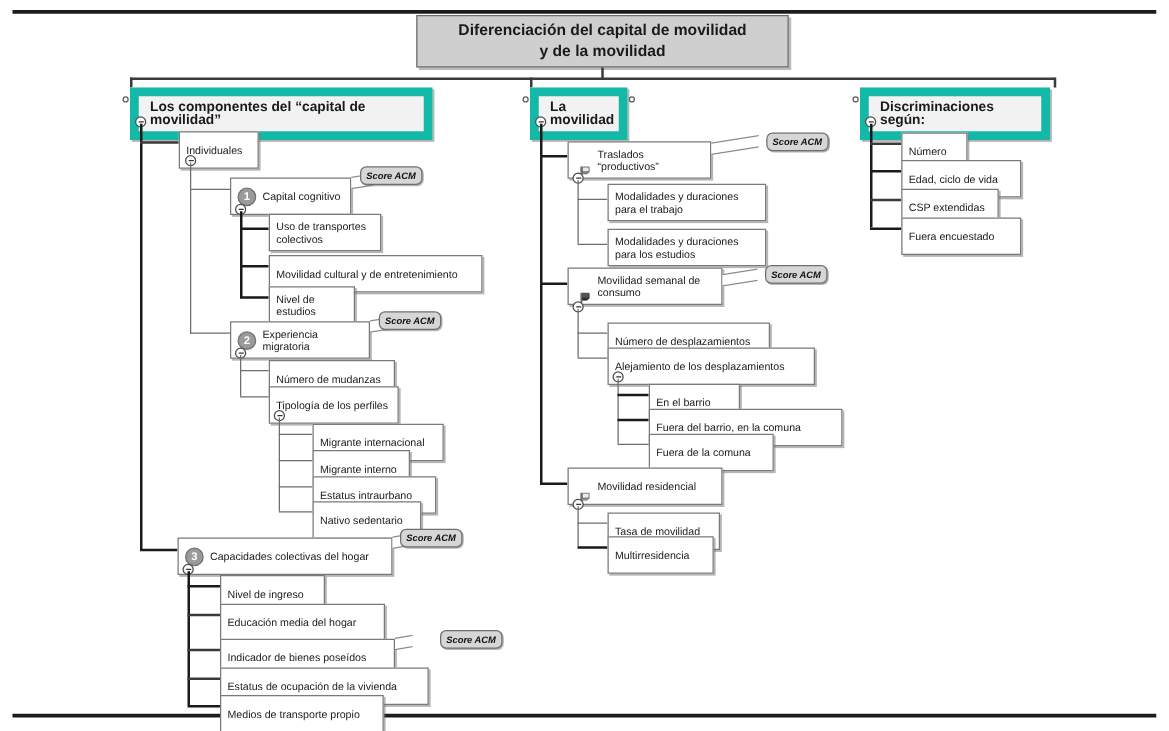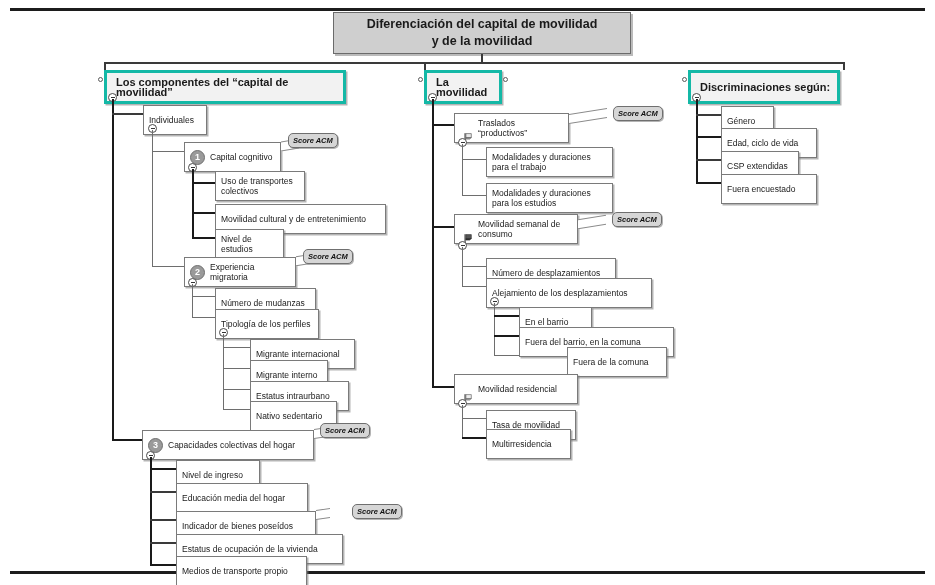--- a/index.html
+++ b/index.html
@@ -41,21 +41,21 @@
     border:1px solid #6b6b6b;
     font-weight:bold;
     font-size:12.5px;
     line-height:17px;
     justify-content:center;
     text-align:center;
     box-shadow:2px 2px 0 rgba(120,120,120,.5);
   }
   .box.lvl1{
     background:#f2f2f2;
-    border:3px solid #14b8a6;
+    border:7px solid #14b8a6;
     font-weight:bold;
     font-size:11px;
     padding-left:9px;
   }
 
   
   .numbadge{
     display:inline-flex;align-items:center;justify-content:center;
     width:13px;height:13px;border-radius:50%;
     background:#9a9a9a;color:#ffffff;
@@ -269,21 +269,21 @@
   <div class="cminus" style="left:490px;top:297px;"></div>
   <div class="ln thin" style="left:494px;top:303px;width:1.3px;height:52px;"></div>
 
   <div class="ln bold" style="left:494px;top:315px;width:25px;height:1.8px;"></div>
   <div class="box" style="left:519px;top:307px;width:73px;height:16px;">En el barrio</div>
 
   <div class="ln bold" style="left:494px;top:335px;width:25px;height:1.8px;"></div>
   <div class="box" style="left:519px;top:327px;width:155px;height:16px;">Fuera del barrio, en la comuna</div>
 
   <div class="ln thin" style="left:494px;top:355px;width:25px;height:1.3px;"></div>
-  <div class="box" style="left:519px;top:347px;width:100px;height:16px;margin-left:48px;">Fuera de la comuna</div>
+  <div class="box" style="left:519px;top:347px;width:100px;height:16px;">Fuera de la comuna</div>
 
   <div class="ln bold" style="left:432px;top:386px;width:22px;height:1.8px;"></div>
   <div class="box" style="left:454px;top:374px;width:124px;height:22px;">
     <span class="flagicon">
       <svg width="13" height="13" viewBox="0 0 13 13">
         <rect x="4.3" y="1.2" width="1.6" height="10.4" fill="#6f6f6f"></rect>
         <path d="M5.9 1.6 L11.3 1.6 L11.3 5.6 L5.9 5.6 Z" fill="#ececec" stroke="#6a6a6a" stroke-width=".7"></path>
         <path d="M5.9 5.6 L11.3 5.6 L9.6 7.1 L5.9 7.1 Z" fill="#a5a5a5" stroke="#6a6a6a" stroke-width=".6"></path>
       </svg>
     </span>
@@ -297,21 +297,21 @@
 
   <div class="ln bold" style="left:462px;top:437px;width:24px;height:1.8px;"></div>
   <div class="box" style="left:486px;top:429px;width:85px;height:16px;">Multirresidencia</div>
 
   <div class="box lvl1" style="left:688px;top:70px;width:152px;height:20px;">Discriminaciones según:</div>
   <div class="sdot" style="left:682px;top:77px;"></div>
   <div class="cminus" style="left:692px;top:93px;"></div>
   <div class="ln bold" style="left:696px;top:99px;width:1.8px;height:83px;"></div>
 
   <div class="ln" style="left:696px;top:114px;width:25px;height:1.5px;"></div>
-  <div class="box" style="left:721px;top:106px;width:53px;height:16px;">Género</div>
+  <div class="box" style="left:721px;top:106px;width:53px;height:16px;">Número</div>
 
   <div class="ln bold" style="left:696px;top:136px;width:25px;height:1.8px;"></div>
   <div class="box" style="left:721px;top:128px;width:96px;height:16px;">Edad, ciclo de vida</div>
 
   <div class="ln" style="left:696px;top:159px;width:25px;height:1.5px;"></div>
   <div class="box" style="left:721px;top:151px;width:78px;height:16px;">CSP extendidas</div>
 
   <div class="ln bold" style="left:696px;top:182px;width:25px;height:1.8px;"></div>
   <div class="box" style="left:721px;top:174px;width:96px;height:16px;">Fuera encuestado</div>
 

